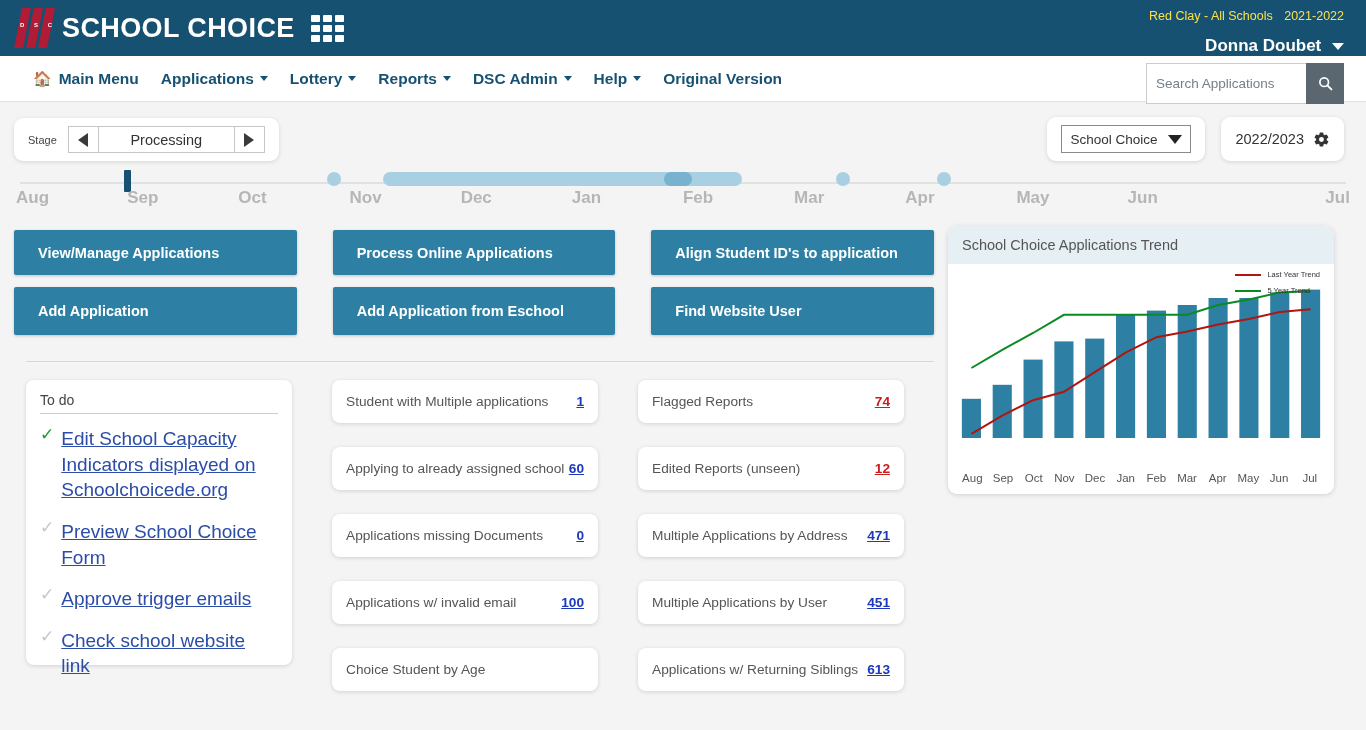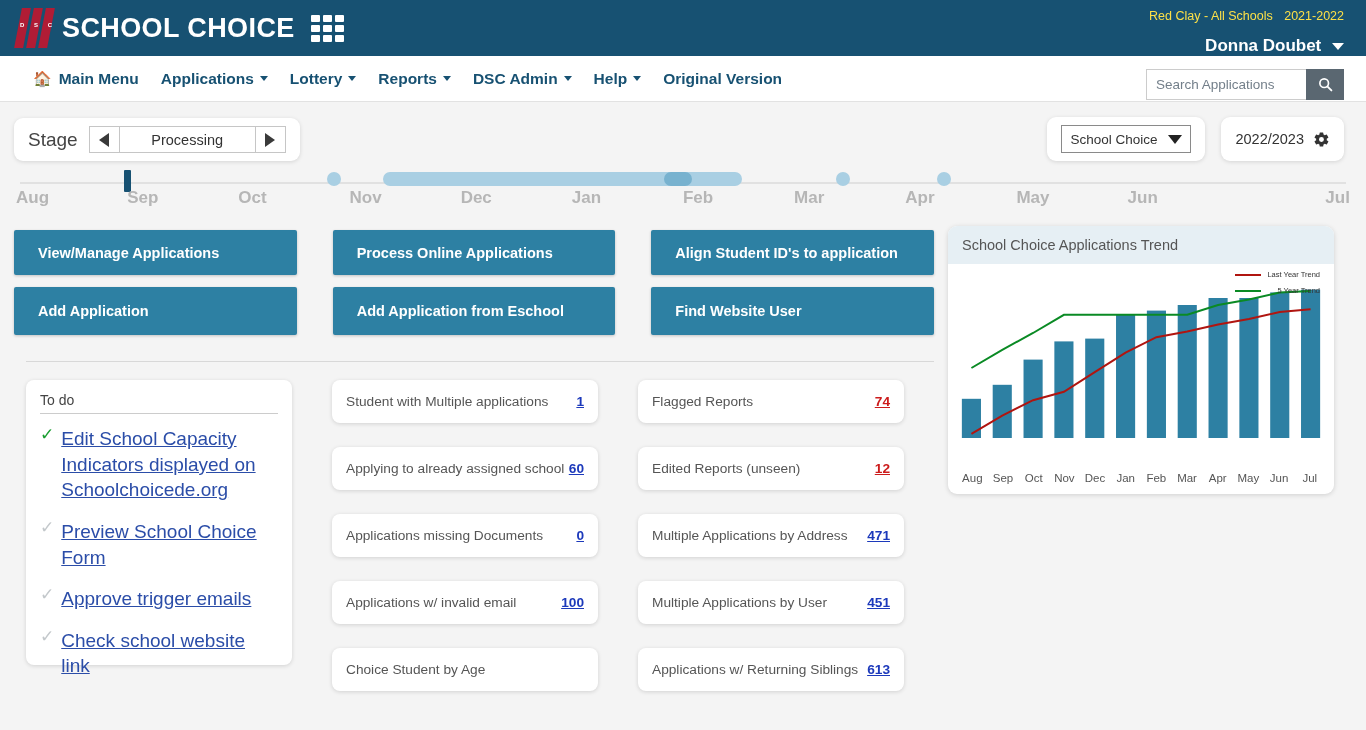--- a/index.html
+++ b/index.html
@@ -66,43 +66,43 @@
     padding:0 11px; display:flex; align-items:center; cursor:pointer;
     white-space:nowrap;
   }
   .home-icon { margin-right:7px; font-size:15px; }
   .nav-caret {
     display:inline-block; width:0; height:0; margin-left:6px;
     border-left:4.5px solid transparent; border-right:4.5px solid transparent;
     border-top:5.5px solid #175172;
   }
   .searchbox {
-    position:absolute; right:22px; top:13px;
-    display:flex; height:31px;
+    position:absolute; right:22px; top:7px;
+    display:flex; height:41px;
   }
   .searchbox input {
     width:160px; border:1px solid #ccc; border-right:none;
     padding:0 9px; font-size:13.5px; color:#555; outline:none;
     font-family:"Liberation Sans", sans-serif; background:#fff;
   }
   .searchbox input::placeholder { color:#737f8a; }
   .search-btn {
     width:38px; background:#5a6771; border:1px solid #5a6771;
     color:#fff; display:flex; align-items:center; justify-content:center;
     cursor:pointer;
   }
 
   
   .controls { position:relative; height:56px; }
   .stage-pill {
     position:absolute; left:14px; top:16px;
     background:#fff; border-radius:9px; box-shadow:0 1px 4px rgba(0,0,0,.13);
     height:43px; display:flex; align-items:center; padding:0 14px; gap:11px;
   }
-  .stage-label { font-size:19px; color:#444; }
+  .stage-label { font-size:11px; color:#444; }
   .stage-selector {
     display:flex; border:1px solid #c6c6c6; height:27px; align-items:stretch;
   }
   .stage-arrow {
     width:30px; display:flex; align-items:center; justify-content:center;
     background:#fff; cursor:pointer;
   }
   .stage-arrow.left { border-right:1px solid #c6c6c6; }
   .stage-arrow.right { border-left:1px solid #c6c6c6; }
   .tri-left { width:0;height:0;border-top:7px solid transparent;border-bottom:7px solid transparent;border-right:10px solid #3a3a3a; }
@@ -217,21 +217,21 @@
     background:#fff; border-radius:9px; box-shadow:0 1px 5px rgba(0,0,0,.15);
     overflow:hidden; margin-top:4px;
   }
   .chart-head {
     background:#e6eff4; padding:11px 14px; font-size:14.5px; color:#555;
   }
   .chart-body { position:relative; height:205px; padding:6px 8px 0 8px; }
   .legend {
     position:absolute; right:14px; top:6px; font-size:7.5px; color:#333;
   }
-  .legend-row { display:flex; align-items:center; margin-bottom:7px;justify-content:space-between; }
+  .legend-row { display:flex; align-items:center; margin-bottom:7px; }
   .legend-line { width:26px; height:2px; margin-right:6px; }
   .chart-svg { width:100%; height:168px; display:block; }
   .chart-xaxis {
     display:flex; justify-content:space-between; padding:3px 9px 10px 9px;
   }
   .chart-xaxis span { font-size:11.5px; color:#555; flex:1; text-align:center; }
 </style>
 </head>
 <body>
 

